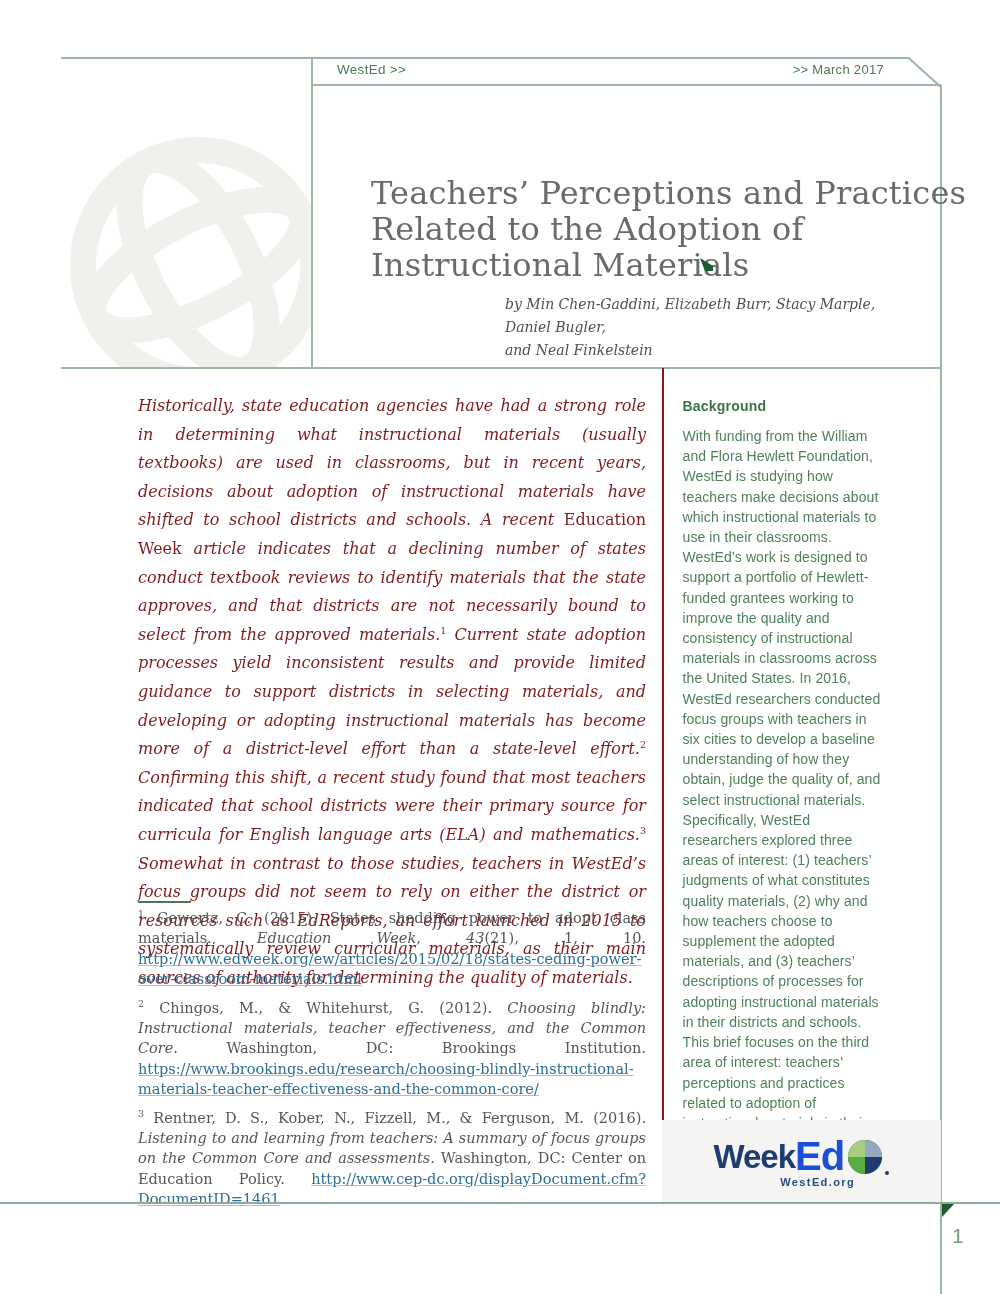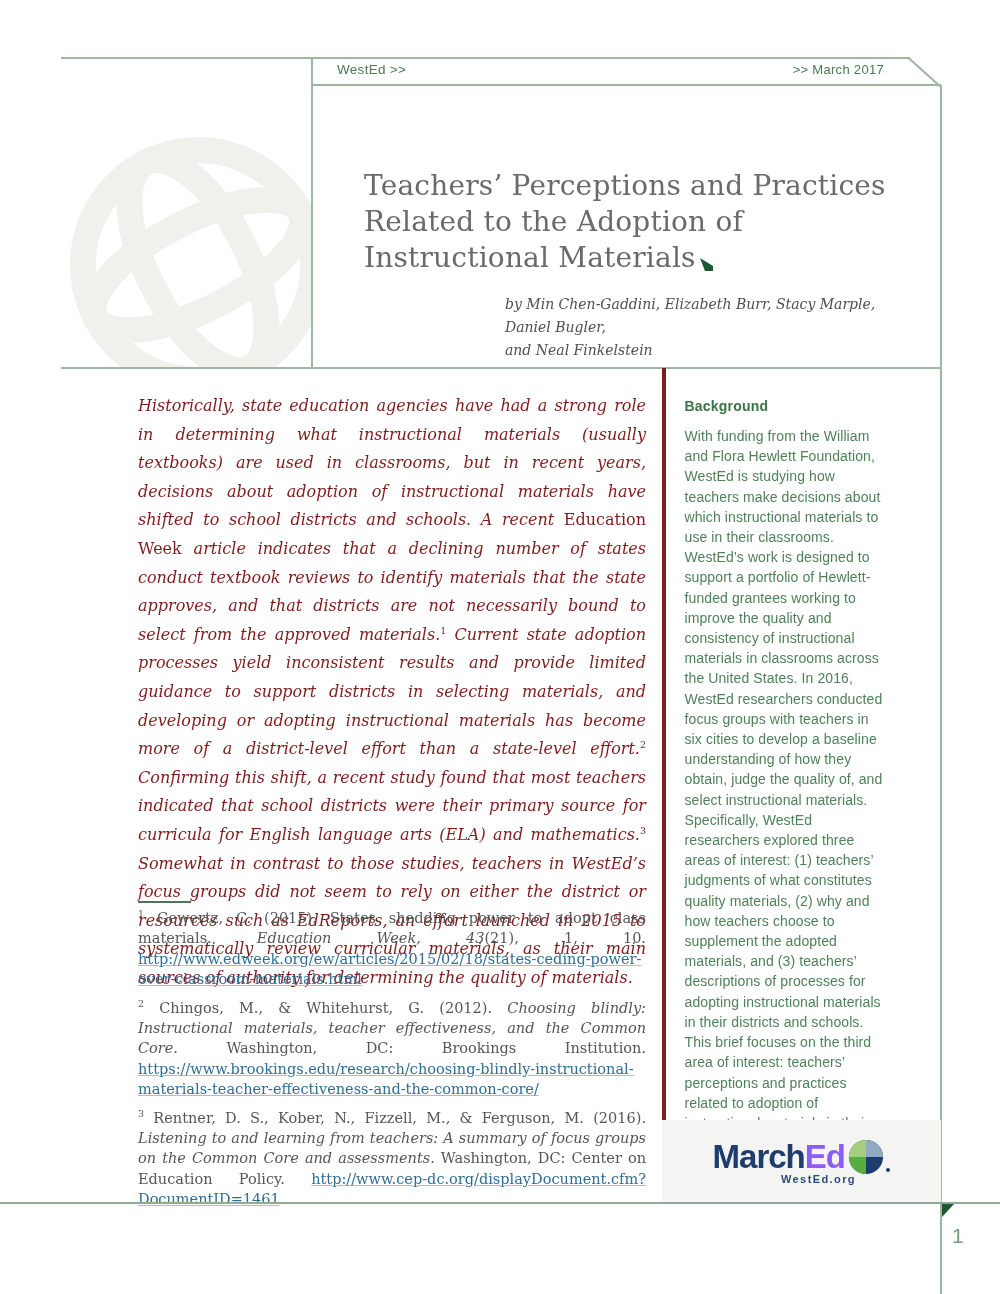--- a/index.html
+++ b/index.html
@@ -21,22 +21,22 @@
   
   .watermark{position:absolute;left:61px;top:59px;width:250px;height:308px;overflow:hidden;}
 
   
   .brand{position:absolute;left:337px;top:62px;font-size:13.5px;color:#4a7b53;letter-spacing:.3px;}
   .date{position:absolute;right:116px;top:62px;font-size:13px;color:#4a7b53;letter-spacing:.3px;}
   .kicker{position:absolute;left:337px;top:98px;font-size:13.5px;font-weight:bold;
           letter-spacing:.6px;color:#20592e;}
 
   
-  .title{position:absolute;left:362px;top:166px;margin:2px;font-family:"DejaVu Serif","Liberation Serif",serif;
-         font-size:28px;font-weight:500;line-height:36px;color:#6a6a68;white-space:pre-line;letter-spacing:.2px;}
+  .title{position:absolute;left:362px;top:166px;margin:9px;font-family:"DejaVu Serif","Liberation Serif",serif;
+         font-size:32px;font-weight:500;line-height:36px;color:#6a6a68;white-space:pre-line;letter-spacing:.2px;}
   .title-tri{position:absolute;left:700px;top:258px;width:13px;height:13px;background:#1d5830;
              clip-path:polygon(0 0,100% 62%,100% 100%,38% 100%);}
   .byline{position:absolute;left:505px;top:293px;width:410px;font-family:"DejaVu Serif","Liberation Serif",serif;
           font-style:italic;font-size:14px;line-height:23px;color:#4f4f4f;white-space:pre-line;}
 
   
   .body-par{position:absolute;left:138px;top:392px;width:508px;text-align:justify;
             font-family:"DejaVu Serif","Liberation Serif",serif;font-style:italic;
             font-size:16px;line-height:28.6px;color:#7f1d1d;}
   .fn-rule{position:absolute;left:138px;top:901px;width:53px;height:2px;background:#4e7557;}
@@ -45,31 +45,31 @@
              line-height:20.4px;color:#565656;text-align:justify;}
   .fn{margin:0 0 8px 0;}
   .seg-i{font-style:italic;}
   .seg-r{font-style:normal;}
   .seg-sup{font-style:normal;font-size:9.5px;vertical-align:super;line-height:0;}
   .seg-link{color:#2f6e94;font-style:normal;text-decoration:underline;
             text-decoration-color:#9fc2d6;overflow-wrap:anywhere;cursor:pointer;}
 
   
   .sidebar{position:absolute;left:661.5px;top:368px;width:240px;height:752px;box-sizing:border-box;
-           border-left:4px solid #7f1d1d;padding:30px 18px 0 19px;}
+           border-left:2px solid #7f1d1d;padding:30px 18px 0 19px;}
   .sidebar h2{margin:0 0 12px 0;font-size:14px;font-weight:bold;color:#3a7447;letter-spacing:.2px;}
   .sidebar p{margin:0;font-size:14px;line-height:20.2px;color:#4e8158;letter-spacing:.1px;}
 
   
   .logo-box{position:absolute;left:661.5px;top:1120px;width:279.5px;height:82px;background:#f4f4f2;
             display:flex;align-items:center;justify-content:center;}
   .logo{display:inline-block;}
   .logo-row{display:flex;align-items:center;}
   .lw{font-size:33px;font-weight:bold;letter-spacing:-1px;color:#1e3c6d;}
-  .le{font-size:33px;font-weight:bold;letter-spacing:-1px;color:#8b5cf6;}
+  .le{font-size:40px;font-weight:bold;letter-spacing:-1px;color:#1d4ed8;}
   .globe{width:36px;height:36px;margin-left:3px;}
   .reg{width:4px;height:4px;border-radius:50%;background:#1e3c6d;align-self:flex-end;margin:0 0 4px 2px;}
   .logo-org{font-size:11px;font-weight:bold;letter-spacing:1.4px;color:#2a4e7d;
             text-align:right;padding-right:34px;margin-top:-3px;}
 
   
   .corner-tri{position:absolute;left:942px;top:1204px;width:12px;height:13px;background:#1d5830;
               clip-path:polygon(0 0,100% 0,0 100%);}
   .page-num{position:absolute;left:952px;top:1224px;font-size:21px;color:#6f9f78;font-weight:300;}
 </style>
@@ -115,21 +115,21 @@
   </div>
 
   <aside class="sidebar">
     <h2>Background</h2>
     <p>With funding from the William and Flora Hewlett Foundation, WestEd is studying how teachers make decisions about which instructional materials to use in their classrooms. WestEd’s work is designed to support a portfolio of Hewlett-funded grantees working to improve the quality and consistency of instructional materials in classrooms across the United States. In 2016, WestEd researchers conducted focus groups with teachers in six cities to develop a baseline understanding of how they obtain, judge the quality of, and select instructional materials. Specifically, WestEd researchers explored three areas of interest: (1) teachers’ judgments of what constitutes quality materials, (2) why and how teachers choose to supplement the adopted materials, and (3) teachers’ descriptions of processes for adopting instructional materials in their districts and schools. This brief focuses on the third area of interest: teachers’ perceptions and practices related to adoption of instructional materials in their districts and schools. All three briefs are available online at http://WestEd.org/bookstore.</p>
   </aside>
 
   <div class="logo-box">
     <div class="logo">
       <div class="logo-row">
-        <span class="lw">March</span>
+        <span class="lw">Week</span>
           <span class="le">Ed</span>
         <svg class="globe" viewBox="0 0 40 40">
           <circle cx="20" cy="20" r="19" fill="#1e3c6d"></circle>
           <path d="M20 20 L20 1 A19 19 0 0 1 39 20 Z" fill="#93a9c0"></path>
           <path d="M20 20 L1 20 A19 19 0 0 1 20 1 Z" fill="#a5cf7f"></path>
           <path d="M20 20 L20 39 A19 19 0 0 1 1 20 Z" fill="#57ae3f"></path>
         </svg>
         <span class="reg"></span>
       </div>
       <div class="logo-org">WestEd.org</div>

